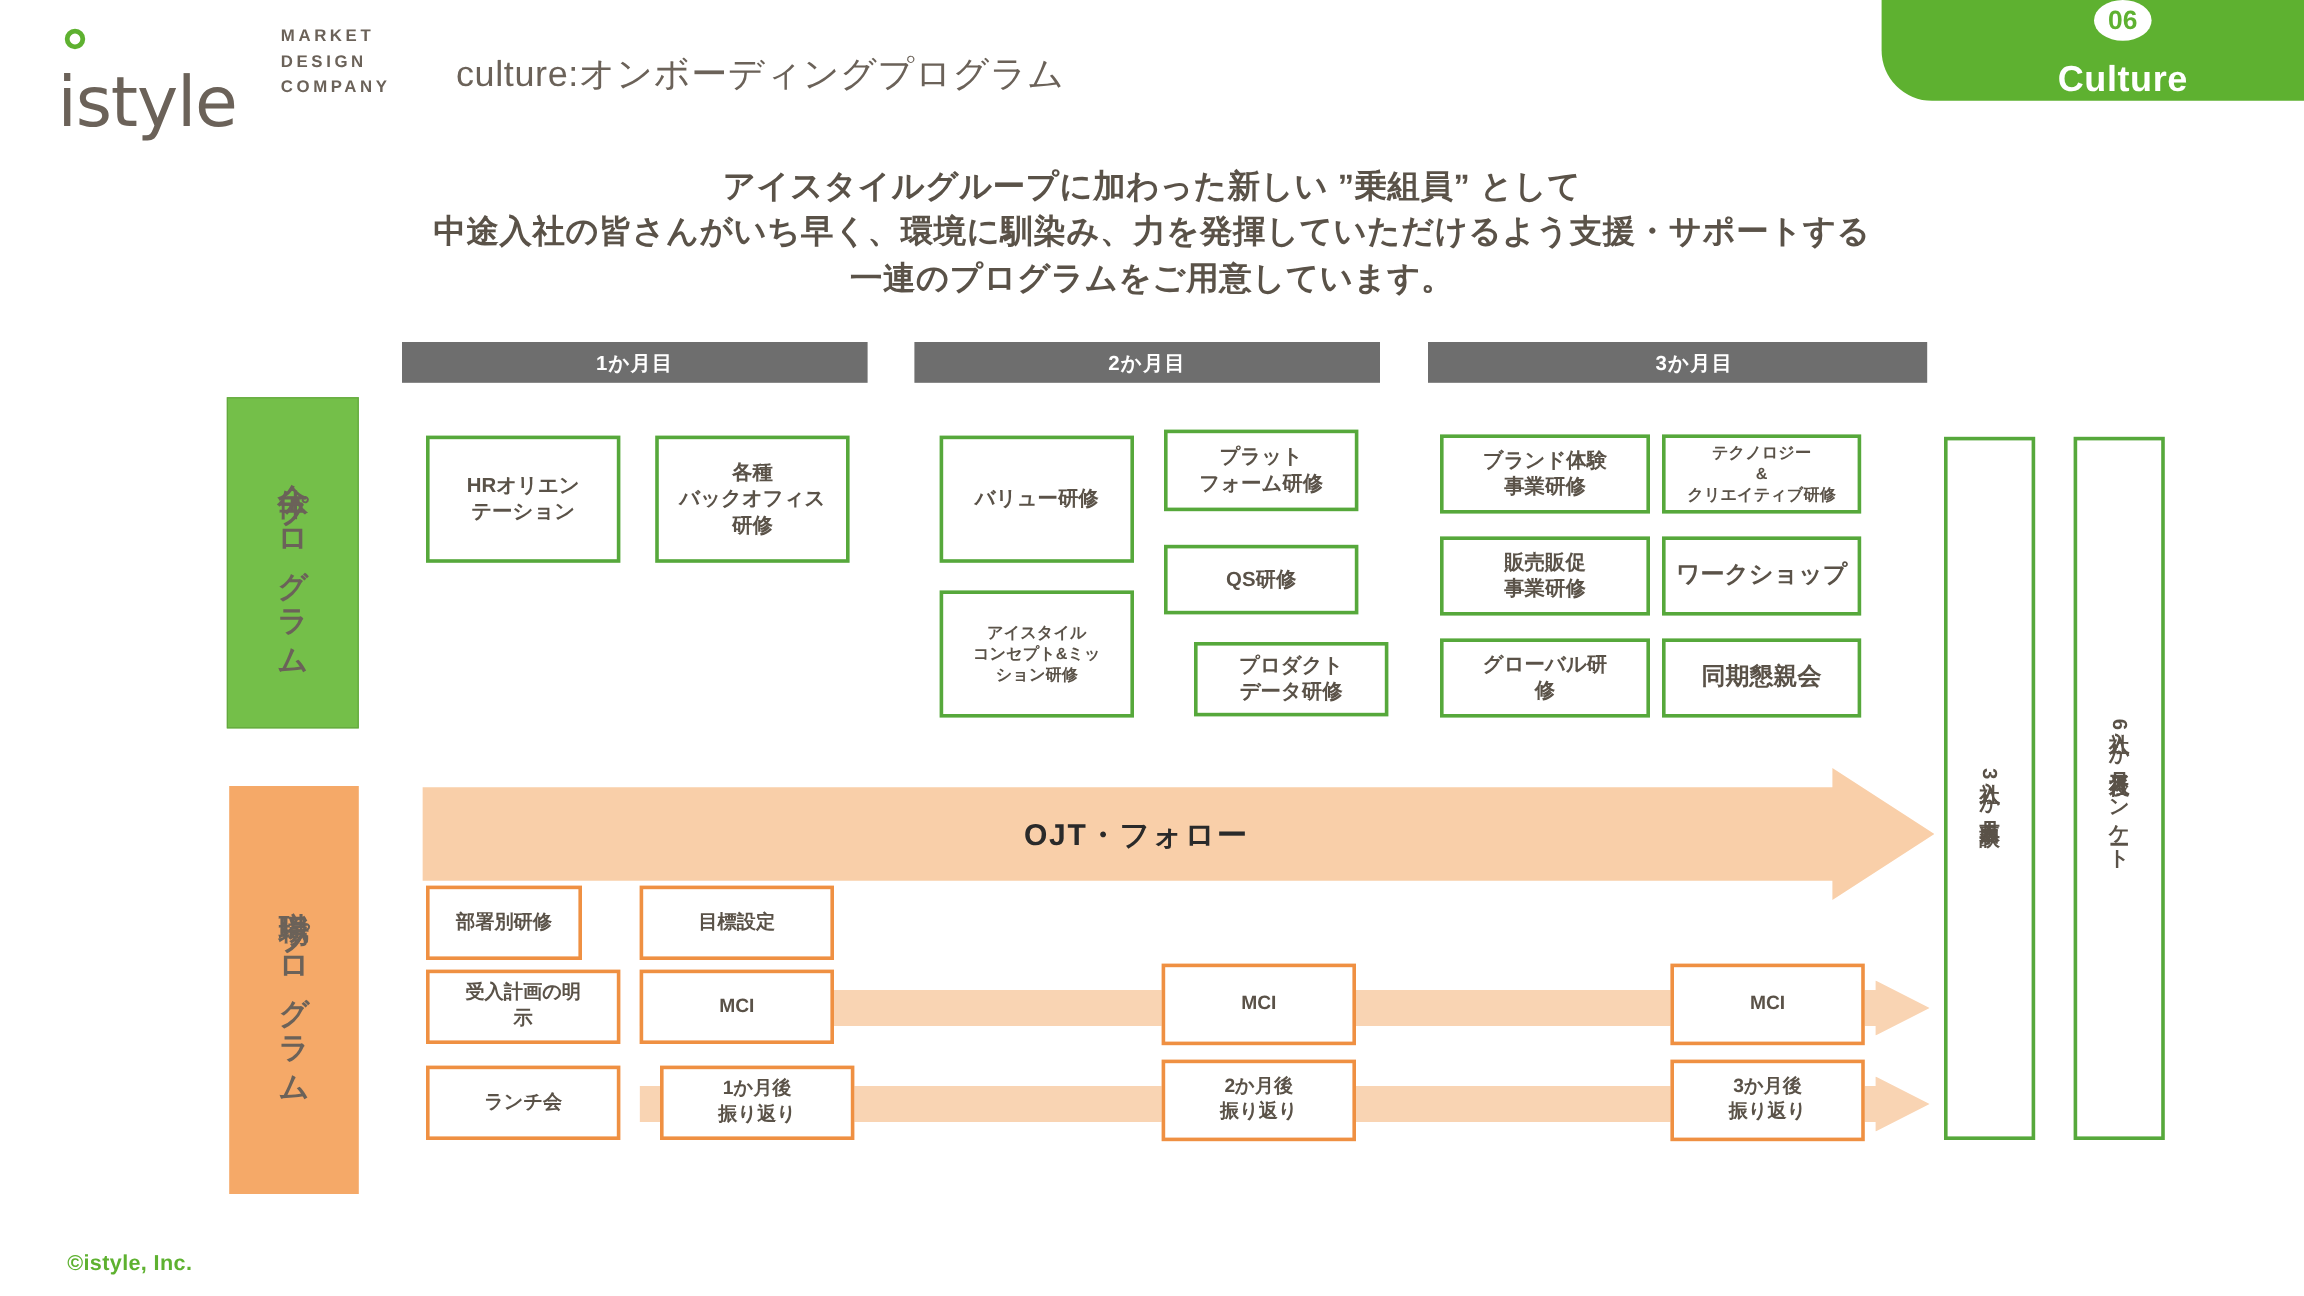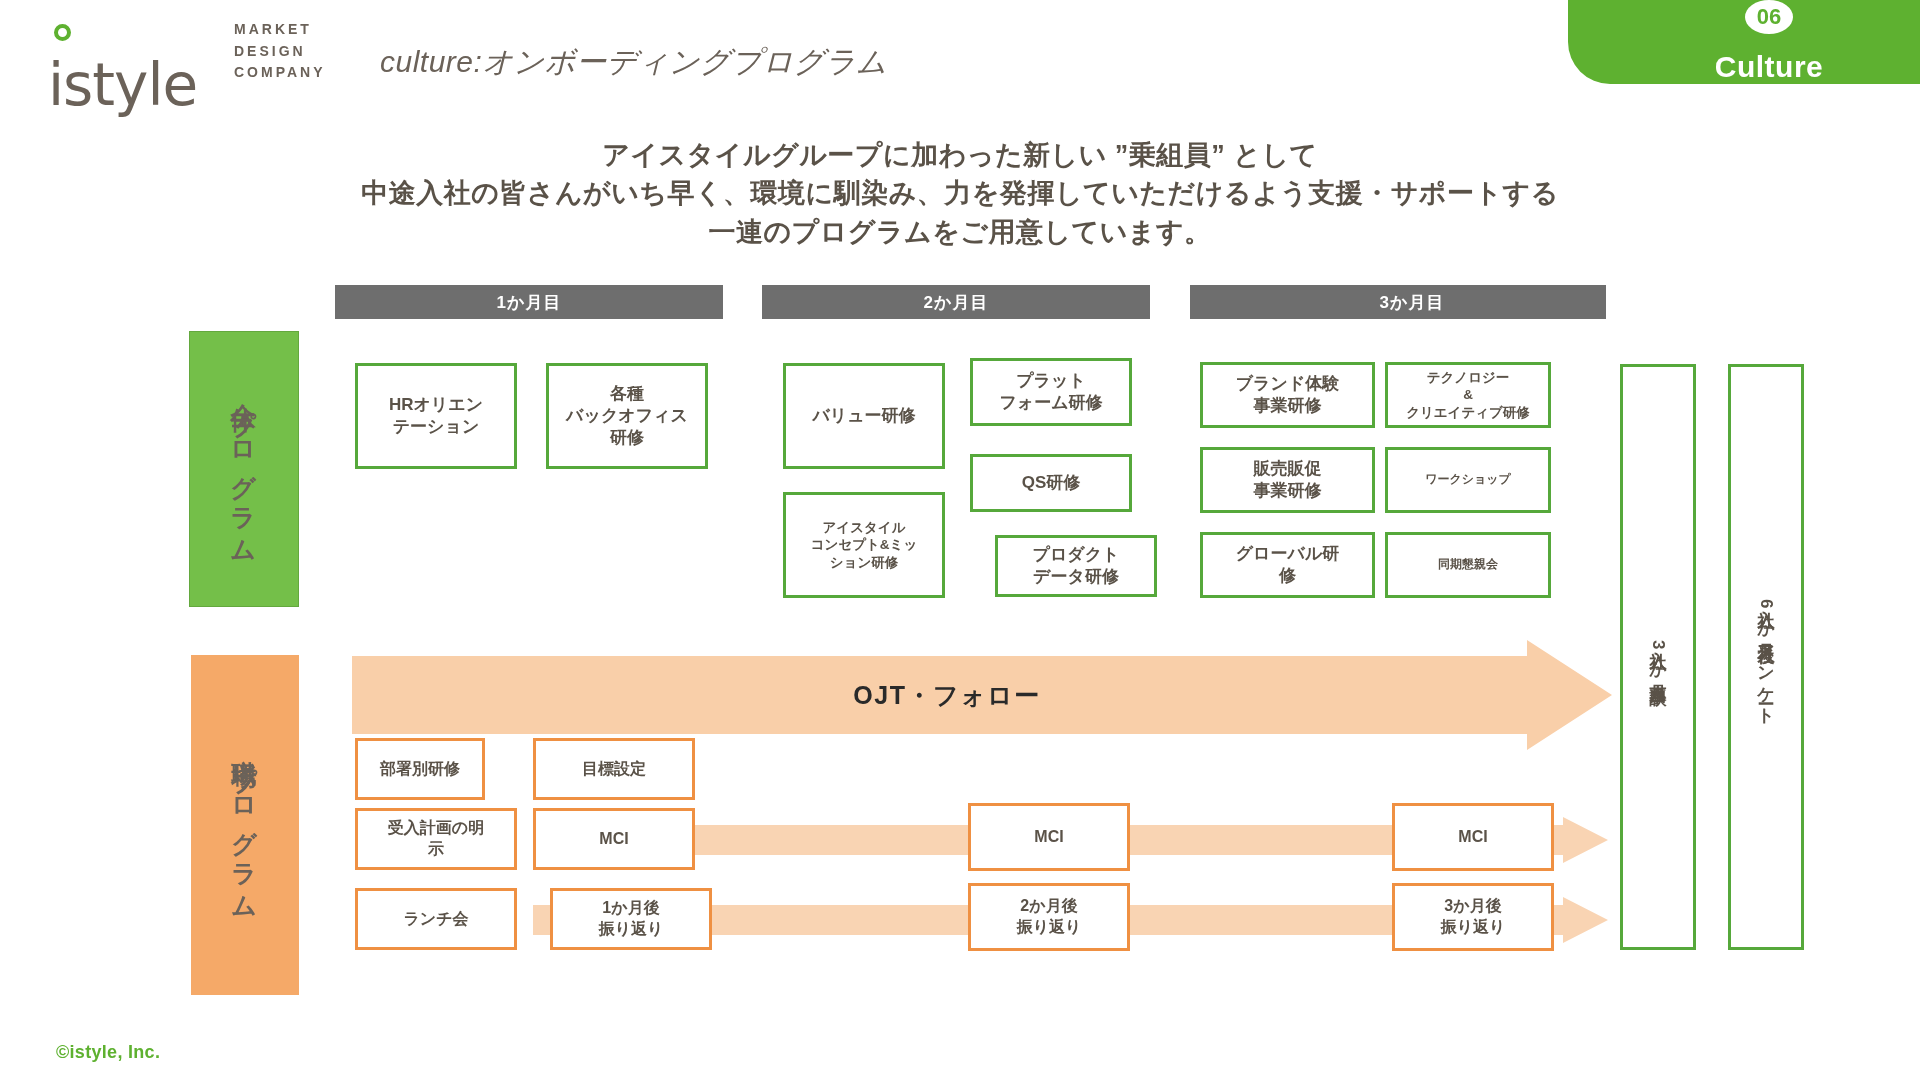--- a/index.html
+++ b/index.html
@@ -25,21 +25,21 @@
   .logo-dot{
     position:absolute;left:6px;top:6px;width:17px;height:17px;border-radius:50%;
     border:4px solid #5eb130;background:#fff;box-sizing:border-box;
   }
   .logo-tag{
     font-size:14px;font-weight:700;letter-spacing:3px;color:#6b6259;
     line-height:1.55;padding-bottom:6px;
   }
   .deck-title{
     position:absolute;left:380px;top:42px;
-    font-size:30px;color:#6b6259;letter-spacing:.5px;font-weight:400;font-style:italic;
+    font-size:30px;color:#6b6259;letter-spacing:.5px;font-weight:400;
   }
   .culture-badge{
     position:absolute;right:0;top:0;width:352px;height:84px;
     background:#5eb130;border-bottom-left-radius:42px;
     display:flex;align-items:center;gap:16px;padding-left:50px;box-sizing:border-box;flex-direction:column;
   }
   .badge-num{
     width:48px;height:48px;border-radius:50%;background:#ffffff;color:#5eb130;
     display:flex;align-items:center;justify-content:center;
     font-size:22px;font-weight:700;
@@ -81,21 +81,21 @@
 
   
   .pbox{
     position:absolute;box-sizing:border-box;
     border:3px solid #56a83b;background:#ffffff;
     display:flex;align-items:center;justify-content:center;text-align:center;
     font-size:17px;font-weight:700;line-height:1.28;color:#5a5248;
     padding:2px 4px;
   }
   .pbox.small{font-size:13.5px;line-height:1.3;}
-  .pbox.mid{font-size:12px;}
+  .pbox.mid{font-size:20px;}
 
   .obox{
     position:absolute;box-sizing:border-box;
     border:3px solid #ef9042;background:#ffffff;
     display:flex;align-items:center;justify-content:center;text-align:center;
     font-size:16px;font-weight:700;line-height:1.3;color:#5a5248;
     padding:2px 4px;z-index:3;
   }
 
   

